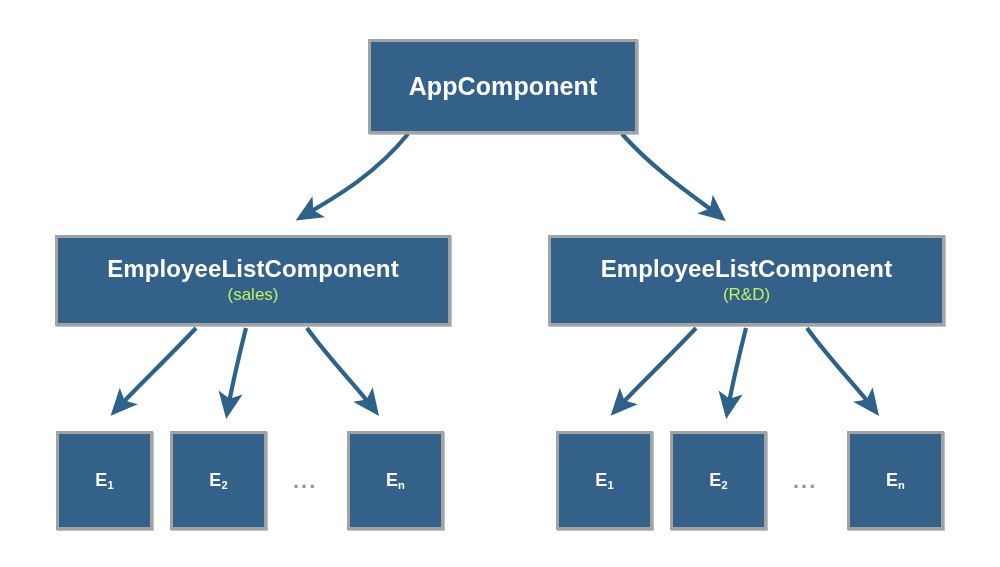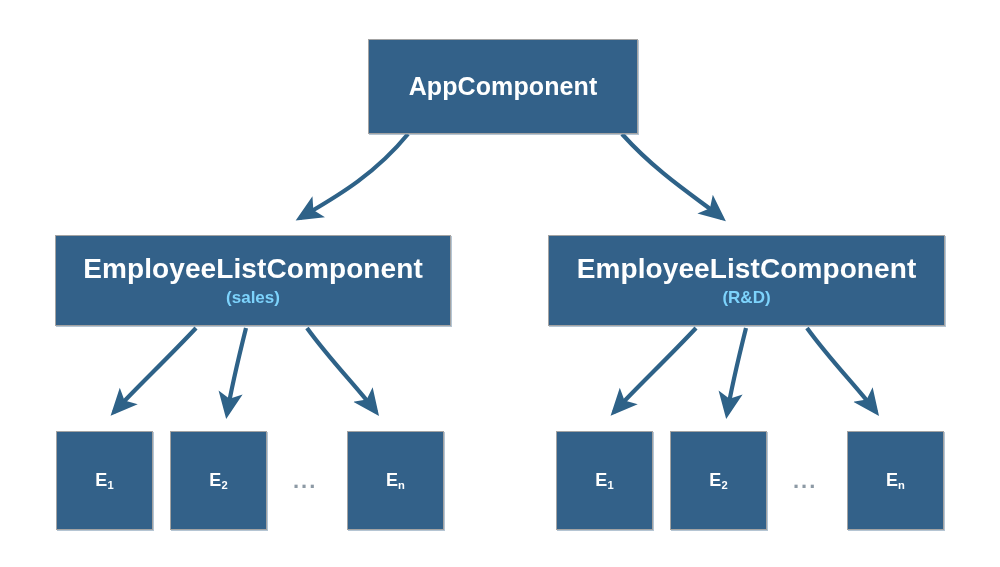--- a/index.html
+++ b/index.html
@@ -14,45 +14,45 @@
     position: relative;
     width: 1000px;
     height: 567px;
     background: #ffffff;
     overflow: hidden;
   }
   .node {
     position: absolute;
     box-sizing: border-box;
     background: #336189;
-    border: 1px solid #a3a3a3;
+    border: 3px solid #a3a3a3;
     box-shadow: 1px 1px 0 rgba(120,150,175,0.55);
     display: flex;
     flex-direction: column;
     align-items: center;
     justify-content: center;
     color: #ffffff;
     text-align: center;
     z-index: 2;
   }
   .node .title {
     font-weight: bold;
     color: #ffffff;
     letter-spacing: 0.1px;
     line-height: 1.1;
     white-space: nowrap;
   }
   .node .subtitle {
-    font-weight: bold;
-    color: #7dd3fc;
+    font-weight: normal;
+    color: #bef264;
     line-height: 1.1;
     white-space: nowrap;
   }
   .node-root .title { font-size: 25px; }
-  .node-branch .title { font-size: 28px; }
+  .node-branch .title { font-size: 24px; }
   .node-branch .subtitle { font-size: 17px; margin-top: 4px; }
   .node-leaf .title {
     font-size: 18px;
   }
   .node-leaf .title sub {
     font-size: 0.62em;
     font-weight: bold;
     vertical-align: baseline;
     position: relative;
     bottom: -0.28em;

